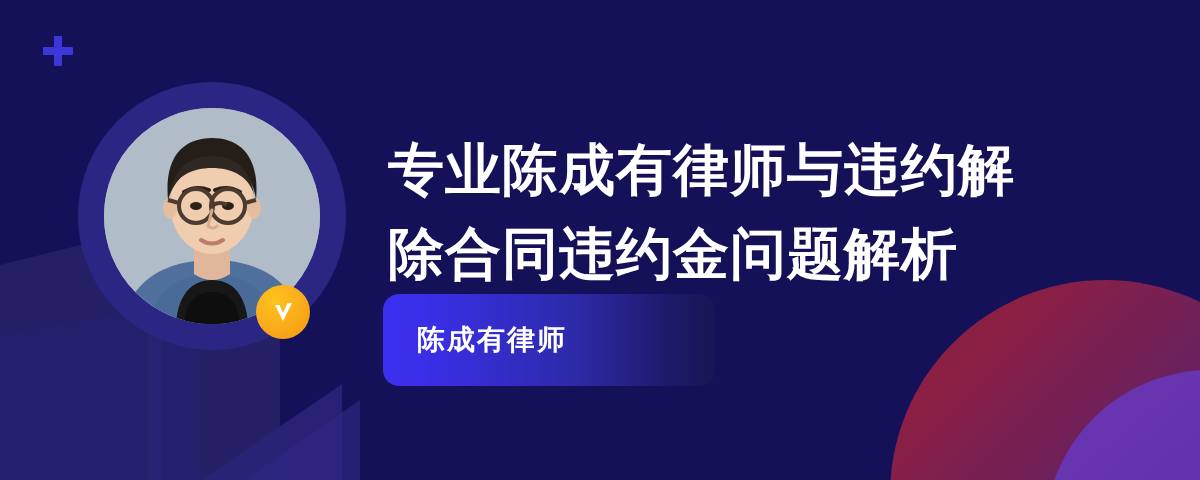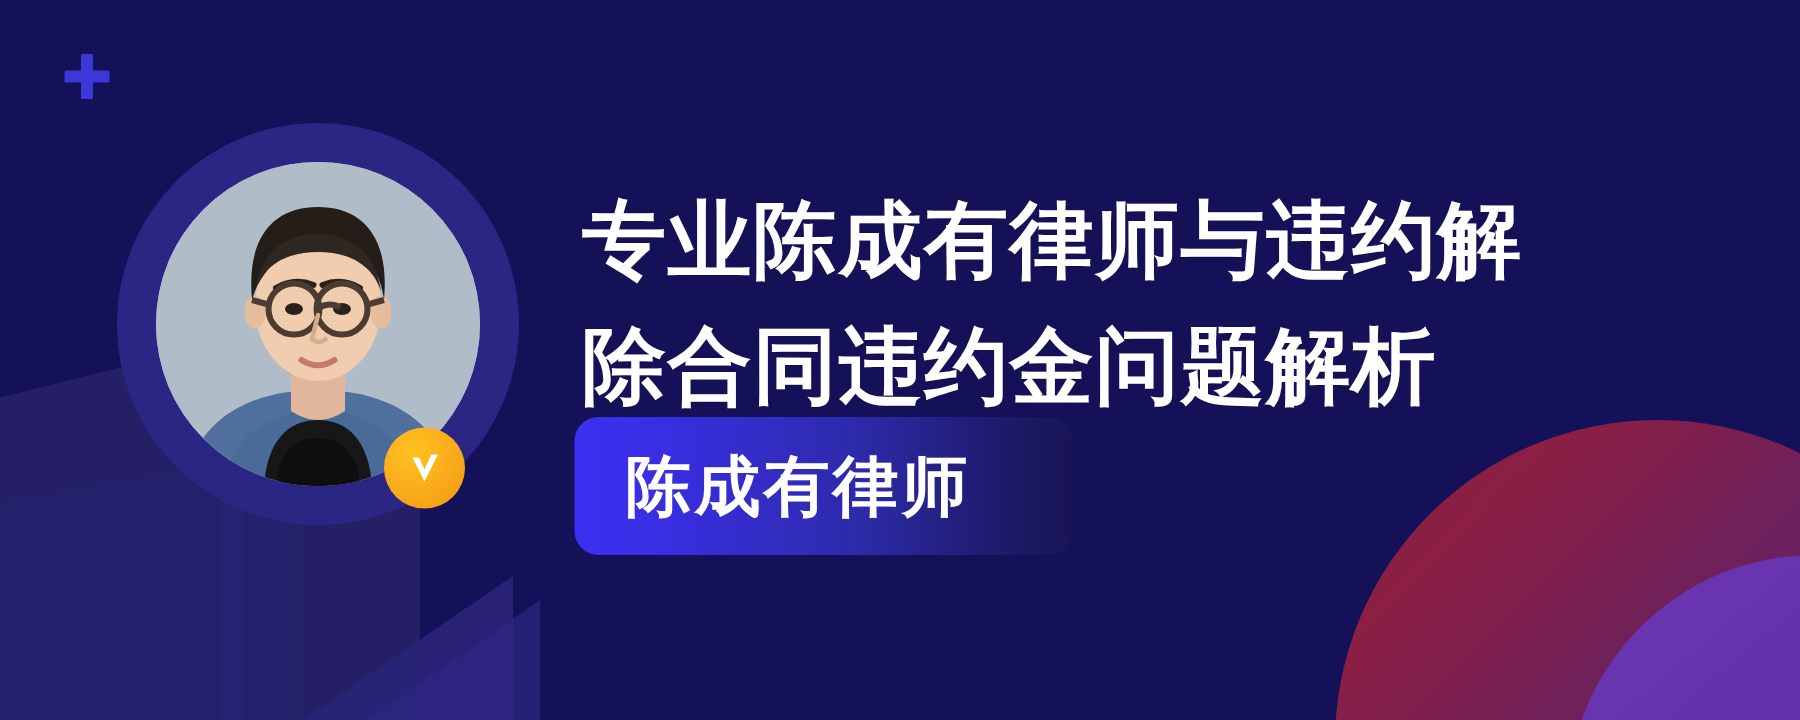--- a/index.html
+++ b/index.html
@@ -153,46 +153,46 @@
     display: flex;
     align-items: center;
     justify-content: center;
   }
   .badge-verified svg { display: block; }
 
   
   .content {
     position: absolute;
     left: 388px;
-    top: 118px;
+    top: 128px;
     width: 700px;
   }
   .headline {
     margin: 0;
     color: #ffffff;
     font-size: 56px;
     font-weight: bold;
     line-height: 84px;
     letter-spacing: 1px;
     white-space: pre-line;
     text-shadow: 0 1px 0 rgba(0,0,0,.18);
   }
 
   .cta-button {
     position: absolute;
     left: 383px;
-    top: 278px;
+    top: 294px;
     width: 332px;
     height: 92px;
     border: none;
     border-radius: 16px;
     background: linear-gradient(90deg, #3c2ff0 0%, #3a2ee4 16%, #2d2aa8 58%, #1d1a6a 86%, #191555 100%);
     color: #ffffff;
     font-family: "Liberation Sans", "DejaVu Sans", sans-serif;
-    font-size: 44px;
+    font-size: 28px;
     font-weight: bold;
     letter-spacing: 2px;
     text-align: left;
     padding: 0 0 0 34px;
     cursor: pointer;
   }
 </style>
 </head>
 <body>
 

